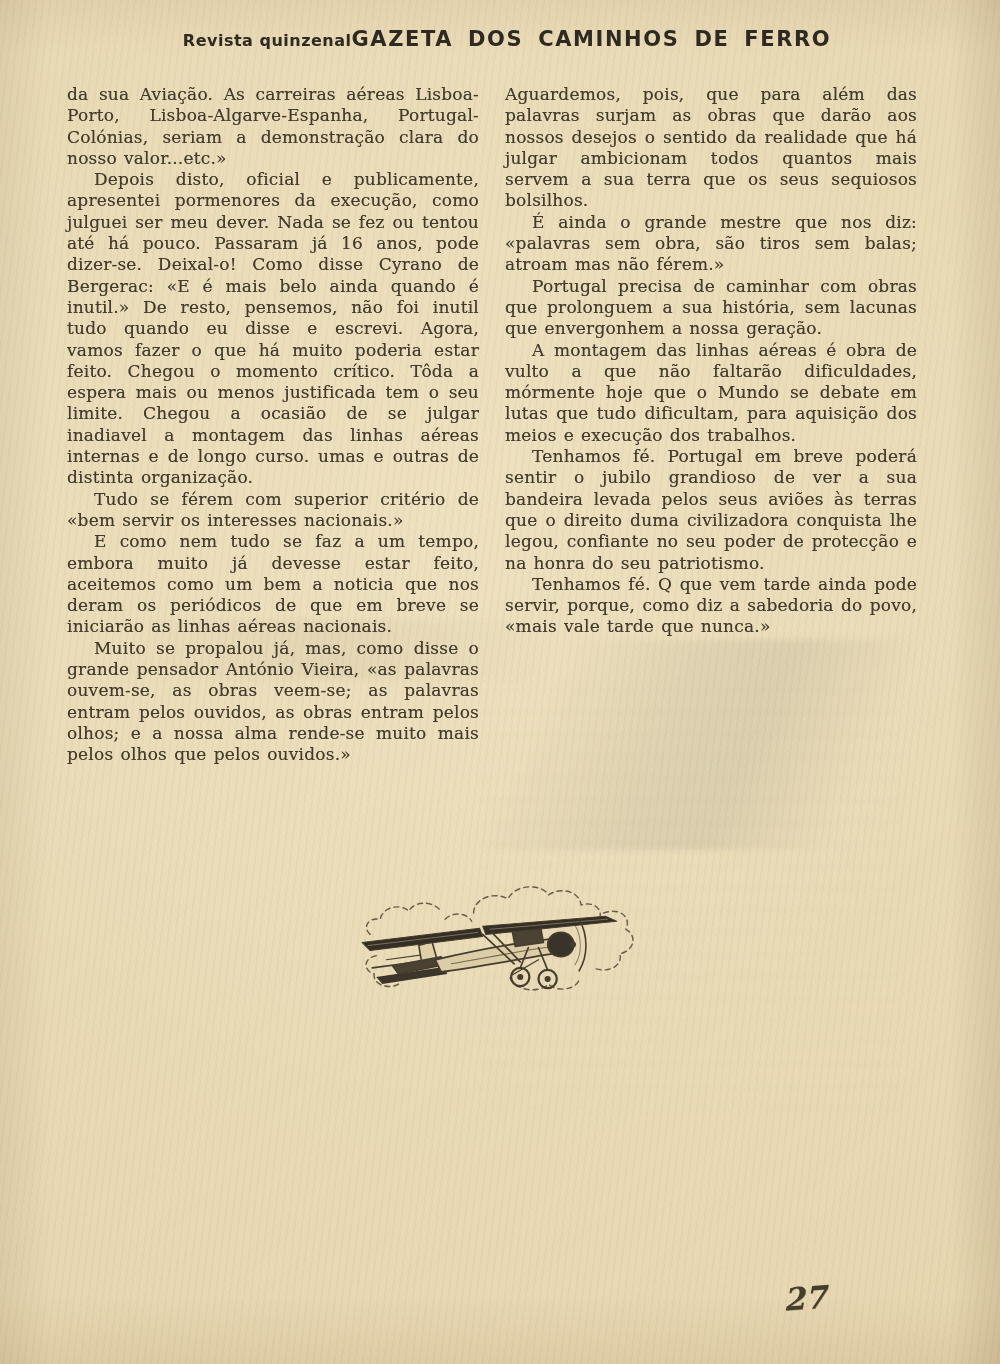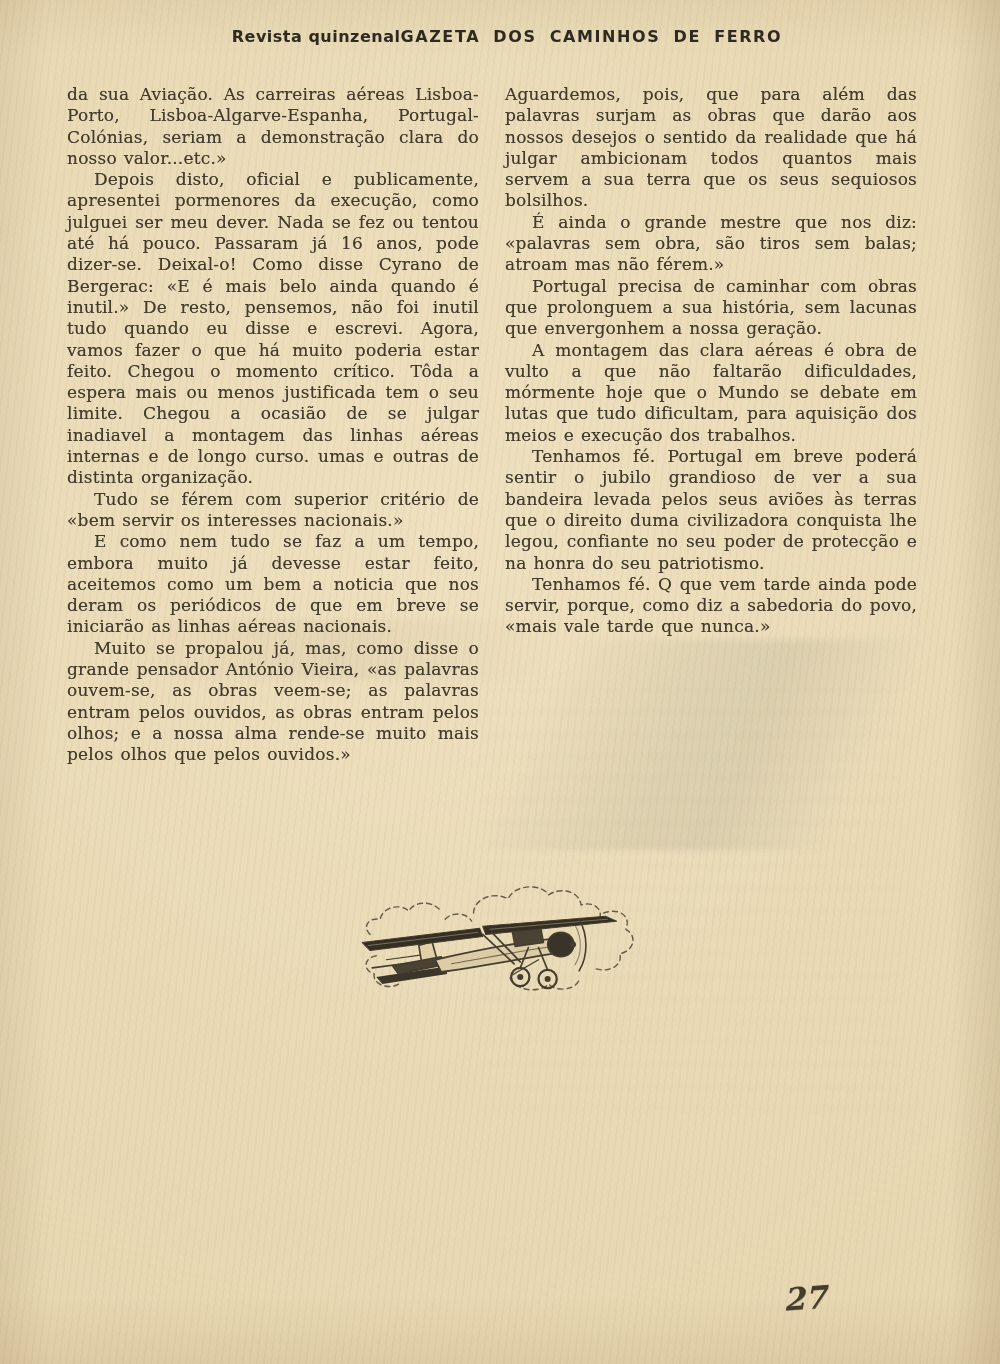--- a/index.html
+++ b/index.html
@@ -42,21 +42,21 @@
   }
 
   .header-row{
     position:absolute;left:67px;right:83px;top:27px;
     display:flex;justify-content:center;align-items:baseline;
     font-family:"DejaVu Sans", sans-serif;
     color:#2e2a22;
     margin-left:30px;
   }
   .header-left{font-size:16px;font-weight:bold;letter-spacing:0.5px;}
-  .header-right{font-size:16px;font-weight:bold;letter-spacing:1.6px;word-spacing:6px;}
+  .header-right{font-size:21px;font-weight:bold;letter-spacing:1.6px;word-spacing:6px;}
 
   .columns{
     position:absolute;left:67px;top:84px;width:850px;
     display:flex;gap:26px;
   }
   .col{flex:1;}
   .para{
     margin:0;
     font-size:17px;line-height:21.3px;
     text-align:justify;
@@ -98,21 +98,21 @@
       <p class="para">da sua Aviação. As carreiras aéreas Lisboa-Porto, Lisboa-Algarve-Espanha, Portugal-Colónias, seriam a demonstração clara do nosso valor...etc.»</p>
       <p class="para indent">Depois disto, oficial e publicamente, apresentei pormenores da execução, como julguei ser meu dever. Nada se fez ou tentou até há pouco. Passaram já 16 anos, pode dizer-se. Deixal-o! Como disse Cyrano de Bergerac: «E é mais belo ainda quando é inutil.» De resto, pensemos, não foi inutil tudo quando eu disse e escrevi. Agora, vamos fazer o que há muito poderia estar feito. Chegou o momento crítico. Tôda a espera mais ou menos justificada tem o seu limite. Chegou a ocasião de se julgar inadiavel a montagem das linhas aéreas internas e de longo curso. umas e outras de distinta organização.</p>
       <p class="para indent">Tudo se férem com superior critério de «bem servir os interesses nacionais.»</p>
       <p class="para indent">E como nem tudo se faz a um tempo, embora muito já devesse estar feito, aceitemos como um bem a noticia que nos deram os periódicos de que em breve se iniciarão as linhas aéreas nacionais.</p>
       <p class="para indent">Muito se propalou já, mas, como disse o grande pensador António Vieira, «as palavras ouvem-se, as obras veem-se; as palavras entram pelos ouvidos, as obras entram pelos olhos; e a nossa alma rende-se muito mais pelos olhos que pelos ouvidos.»</p>
     </div>
     <div class="col">
       <p class="para">Aguardemos, pois, que para além das palavras surjam as obras que darão aos nossos desejos o sentido da realidade que há julgar ambicionam todos quantos mais servem a sua terra que os seus sequiosos bolsilhos.</p>
       <p class="para indent">É ainda o grande mestre que nos diz: «palavras sem obra, são tiros sem balas; atroam mas não férem.»</p>
       <p class="para indent">Portugal precisa de caminhar com obras que prolonguem a sua história, sem lacunas que envergonhem a nossa geração.</p>
-      <p class="para indent">A montagem das clara aéreas é obra de vulto a que não faltarão dificuldades, mórmente hoje que o Mundo se debate em lutas que tudo dificultam, para aquisição dos meios e execução dos trabalhos.</p>
+      <p class="para indent">A montagem das linhas aéreas é obra de vulto a que não faltarão dificuldades, mórmente hoje que o Mundo se debate em lutas que tudo dificultam, para aquisição dos meios e execução dos trabalhos.</p>
       <p class="para indent">Tenhamos fé. Portugal em breve poderá sentir o jubilo grandioso de ver a sua bandeira levada pelos seus aviões às terras que o direito duma civilizadora conquista lhe legou, confiante no seu poder de protecção e na honra do seu patriotismo.</p>
       <p class="para indent">Tenhamos fé. Q que vem tarde ainda pode servir, porque, como diz a sabedoria do povo, «mais vale tarde que nunca.»</p>
     </div>
   </div>
 
   <svg class="illustration" viewBox="0 0 280 125" fill="none" stroke="#453d2e" stroke-linecap="round" stroke-linejoin="round">
 
     <g stroke-width="1.4" stroke-dasharray="5 4" opacity="0.8">
       <path d="M10,55 C2,48 8,38 20,40 C22,28 40,24 48,32 C54,22 70,22 78,30"></path>
       <path d="M112,34 C112,20 132,12 146,20 C152,6 178,4 186,16 C198,8 216,12 218,26 C230,22 240,30 236,40"></path>

